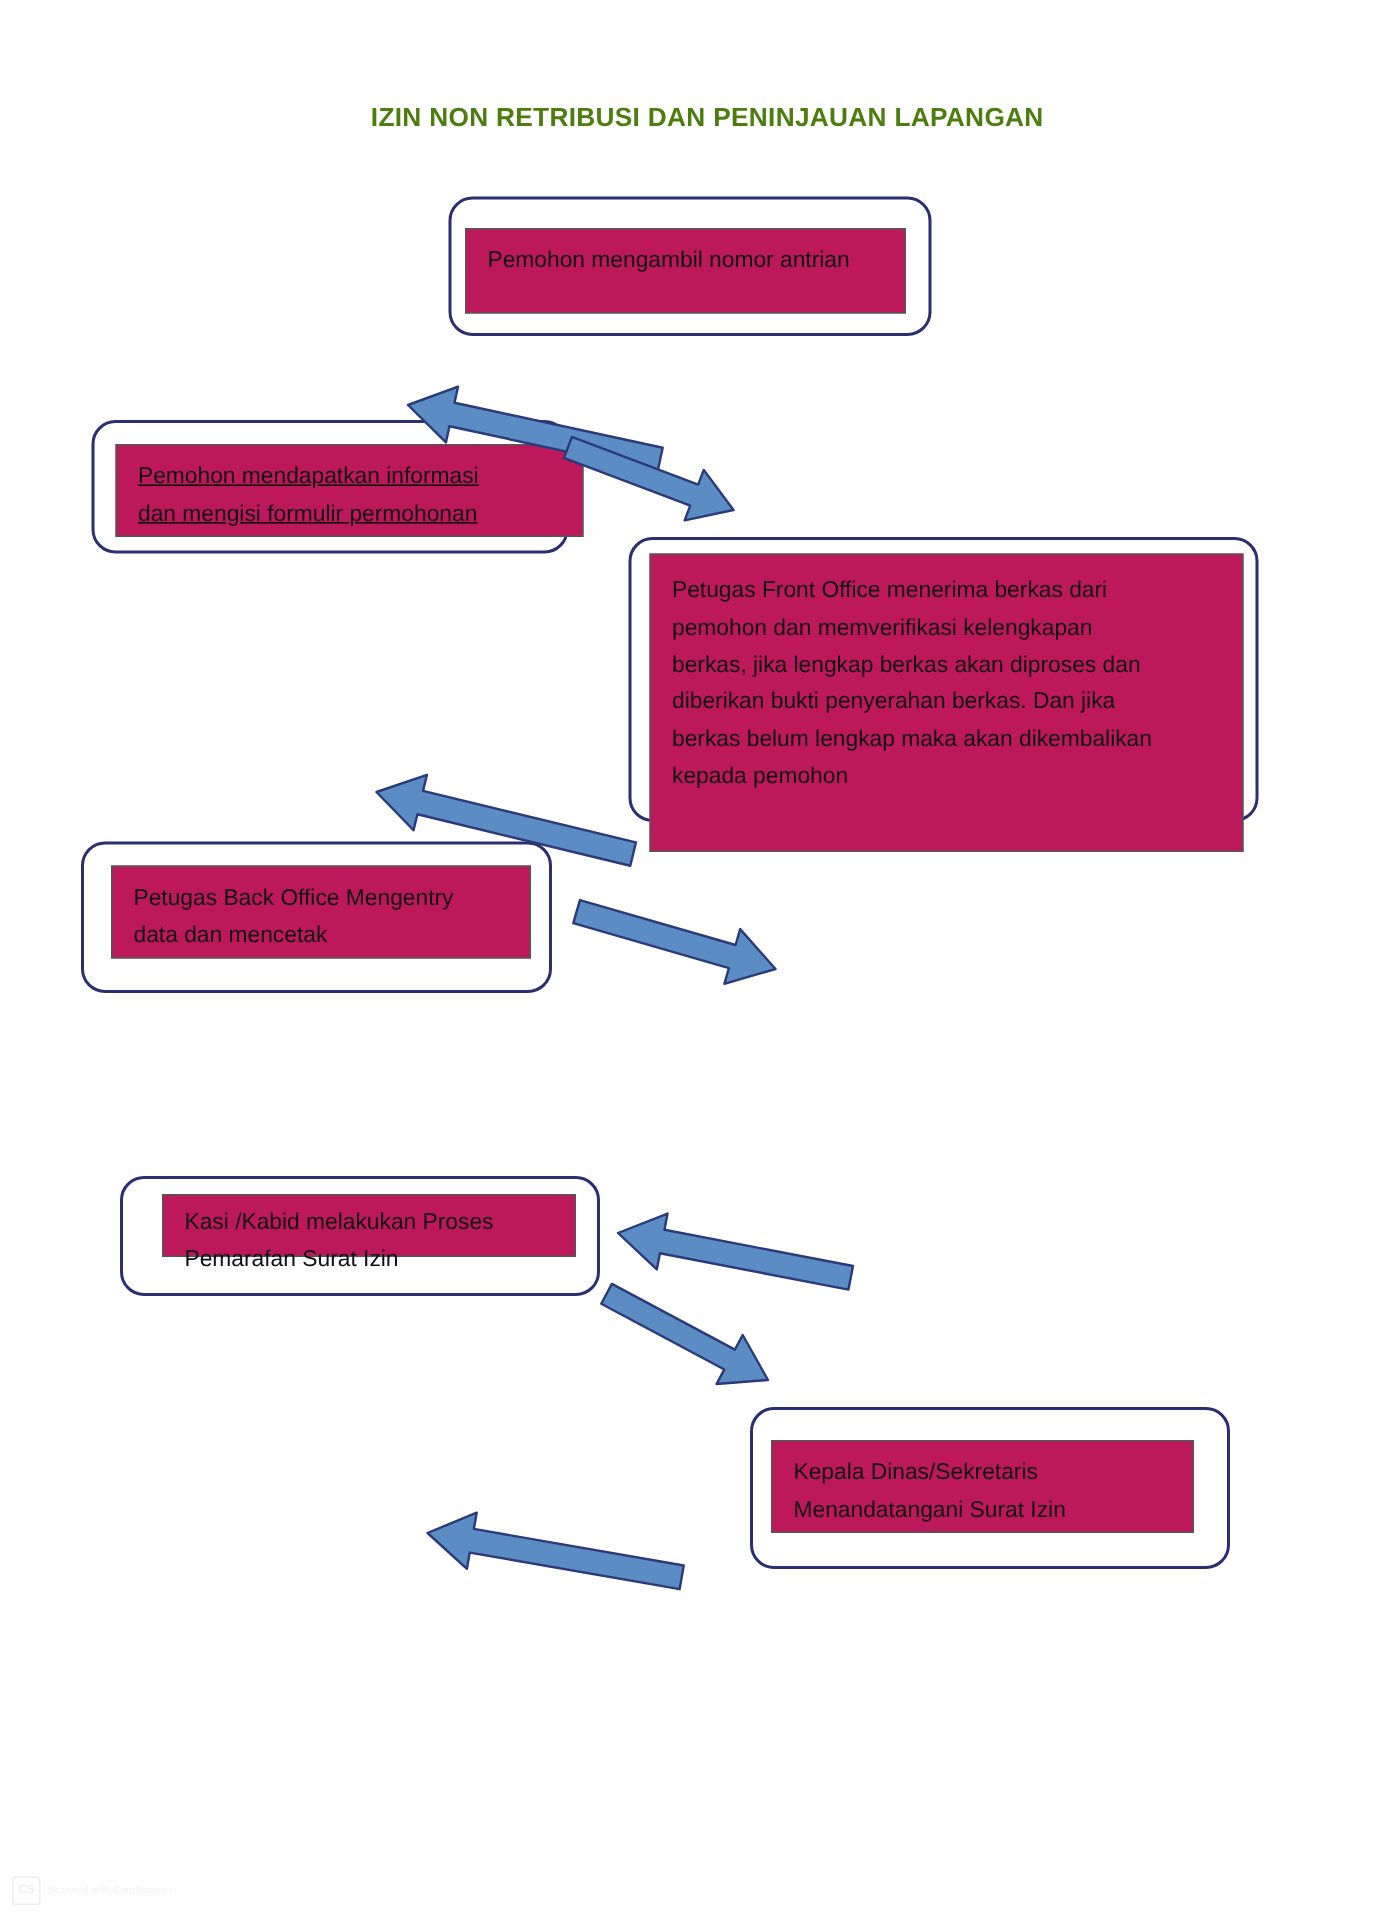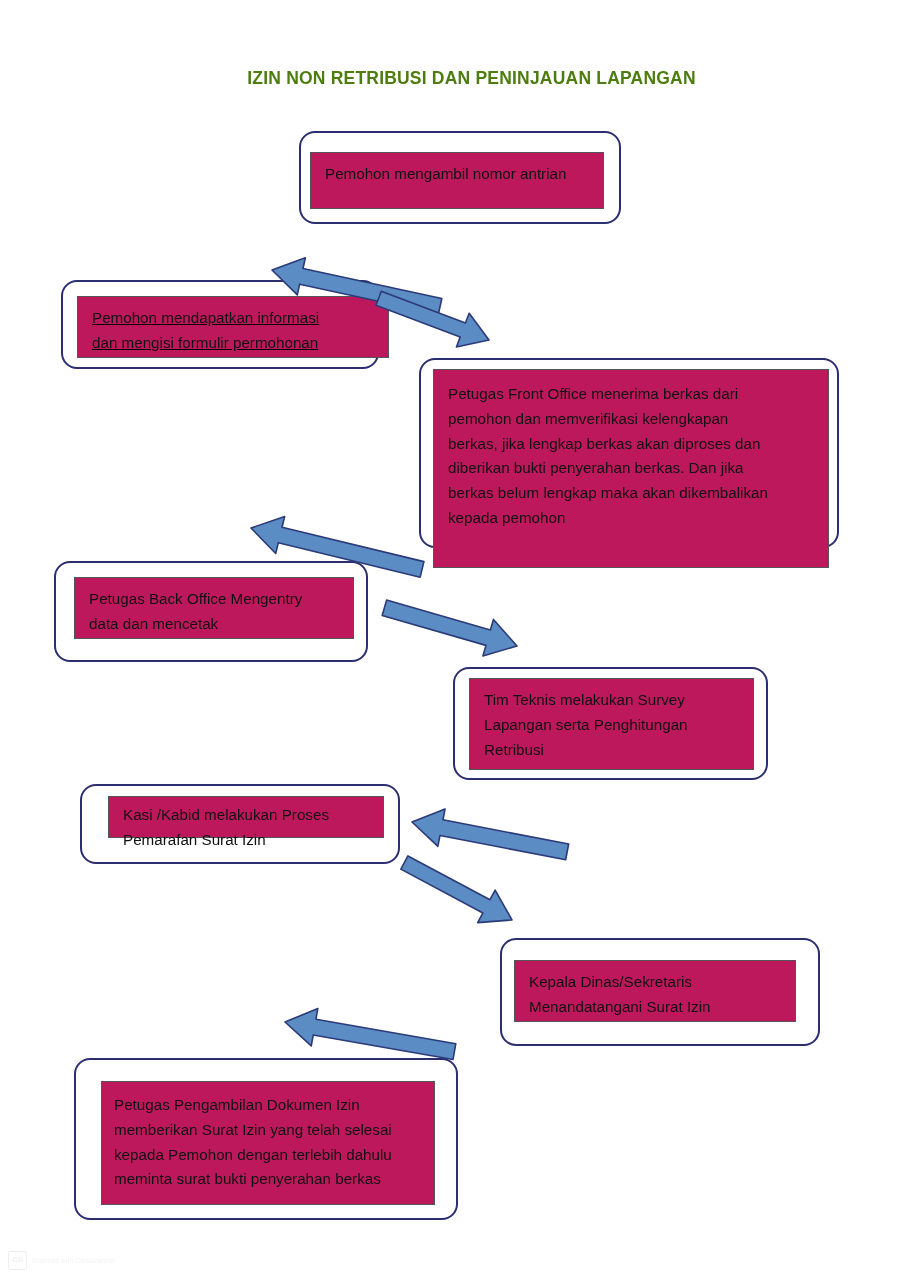--- a/index.html
+++ b/index.html
@@ -122,50 +122,35 @@
     </div>
   </div>
 
   <div class="node" style="left:54px; top:549px; width:314px; height:101px;margin-top:12px;">
     <div class="node-inner" style="left:18px; top:14px; width:280px; height:62px;">
       <div class="node-text">Petugas Back Office Mengentry
 data dan mencetak</div>
     </div>
   </div>
 
-  <div class="node" style="left:453px; top:667px; width:315px; height:113px;">
-    <div class="node-inner" style="left:14px; top:9px; width:285px; height:92px;">
-      <div class="node-text">Tim Teknis melakukan Survey
-Lapangan serta Penghitungan
-Retribusi</div>
-    </div>
-  </div>
 
   <div class="node" style="left:80px; top:784px; width:320px; height:80px;">
     <div class="node-inner" style="left:26px; top:10px; width:276px; height:42px; padding:6px 10px 6px 14px;">
       <div class="node-text">Kasi /Kabid melakukan Proses
 Pemarafan  Surat  Izin</div>
     </div>
   </div>
 
   <div class="node" style="left:452px; top:938px; width:320px; height:108px;margin-left:48px;">
     <div class="node-inner" style="left:12px; top:20px; width:282px; height:62px;">
       <div class="node-text">Kepala Dinas/Sekretaris
 Menandatangani  Surat  Izin</div>
     </div>
   </div>
 
-  <div class="node" style="left:74px; top:1058px; width:384px; height:162px;">
-    <div class="node-inner" style="left:25px; top:21px; width:334px; height:124px; padding:11px 10px 8px 12px;">
-      <div class="node-text">Petugas Pengambilan Dokumen Izin
-memberikan Surat Izin yang telah selesai
-kepada Pemohon dengan terlebih dahulu
-meminta surat bukti penyerahan berkas</div>
-    </div>
-  </div>
 
   <div class="arrow" style="left:0; top:0;">
     <svg width="915" height="1280" viewBox="0 0 915 1280">
       <g transform="translate(272,270) rotate(192.2)">
         <polygon points="0,0 30,-19 30,-8 172,-8 172,8 30,8 30,19" fill="#5b8cc4" stroke="#2b3a78" stroke-width="1.6" stroke-linejoin="round" transform="scale(-1,1)"></polygon>
       </g>
     </svg>
   </div>
 
   <div class="arrow" style="left:0; top:0;">

